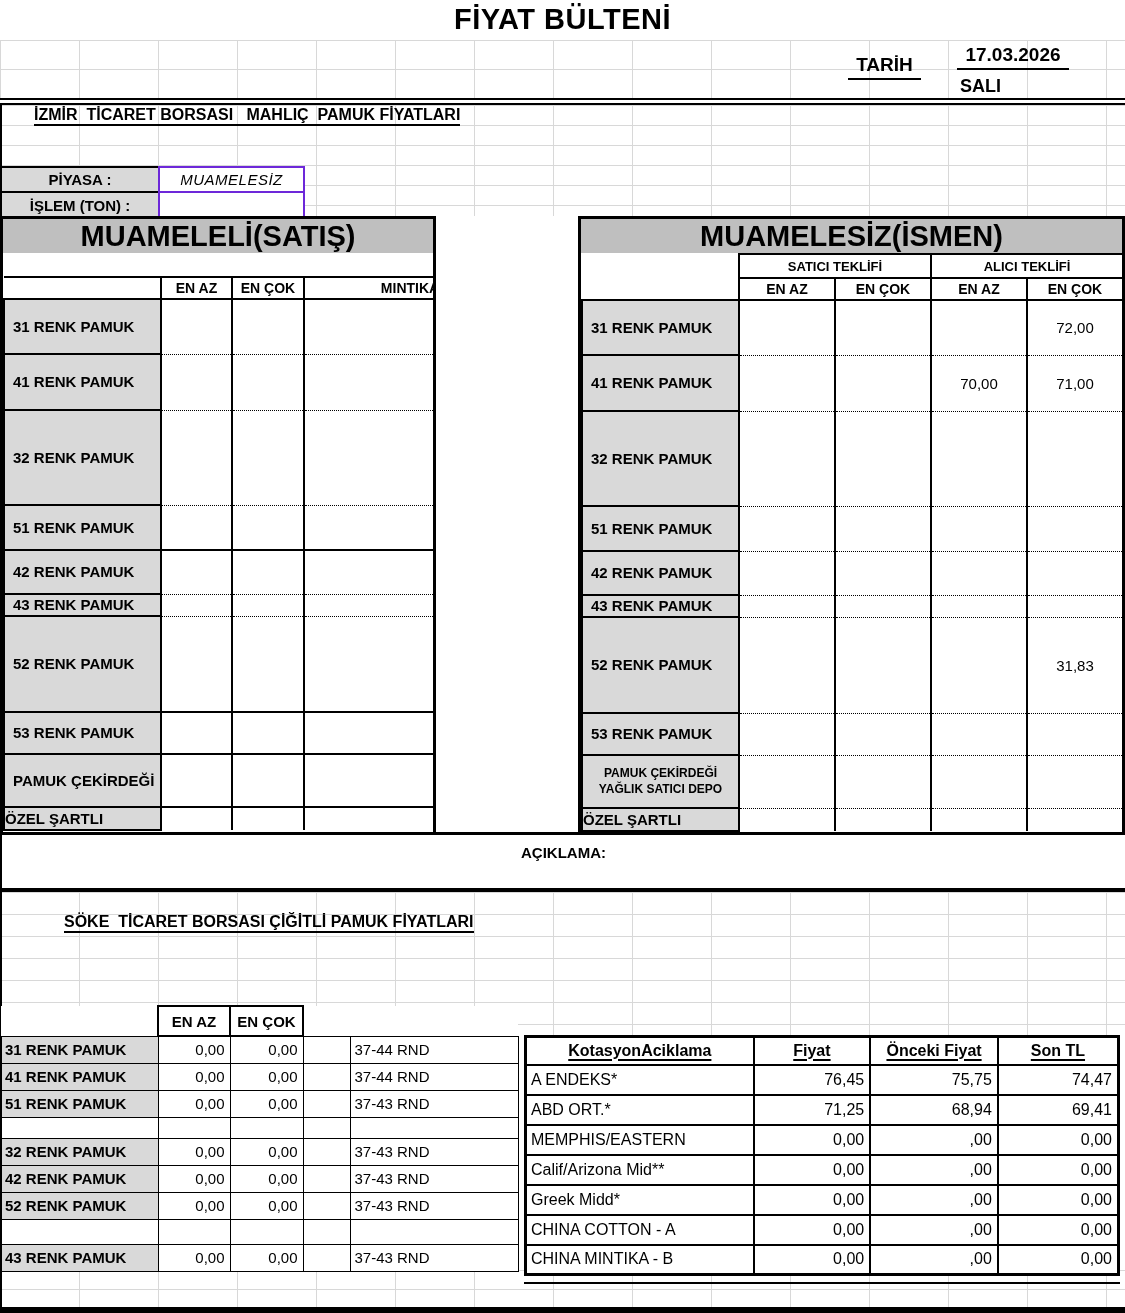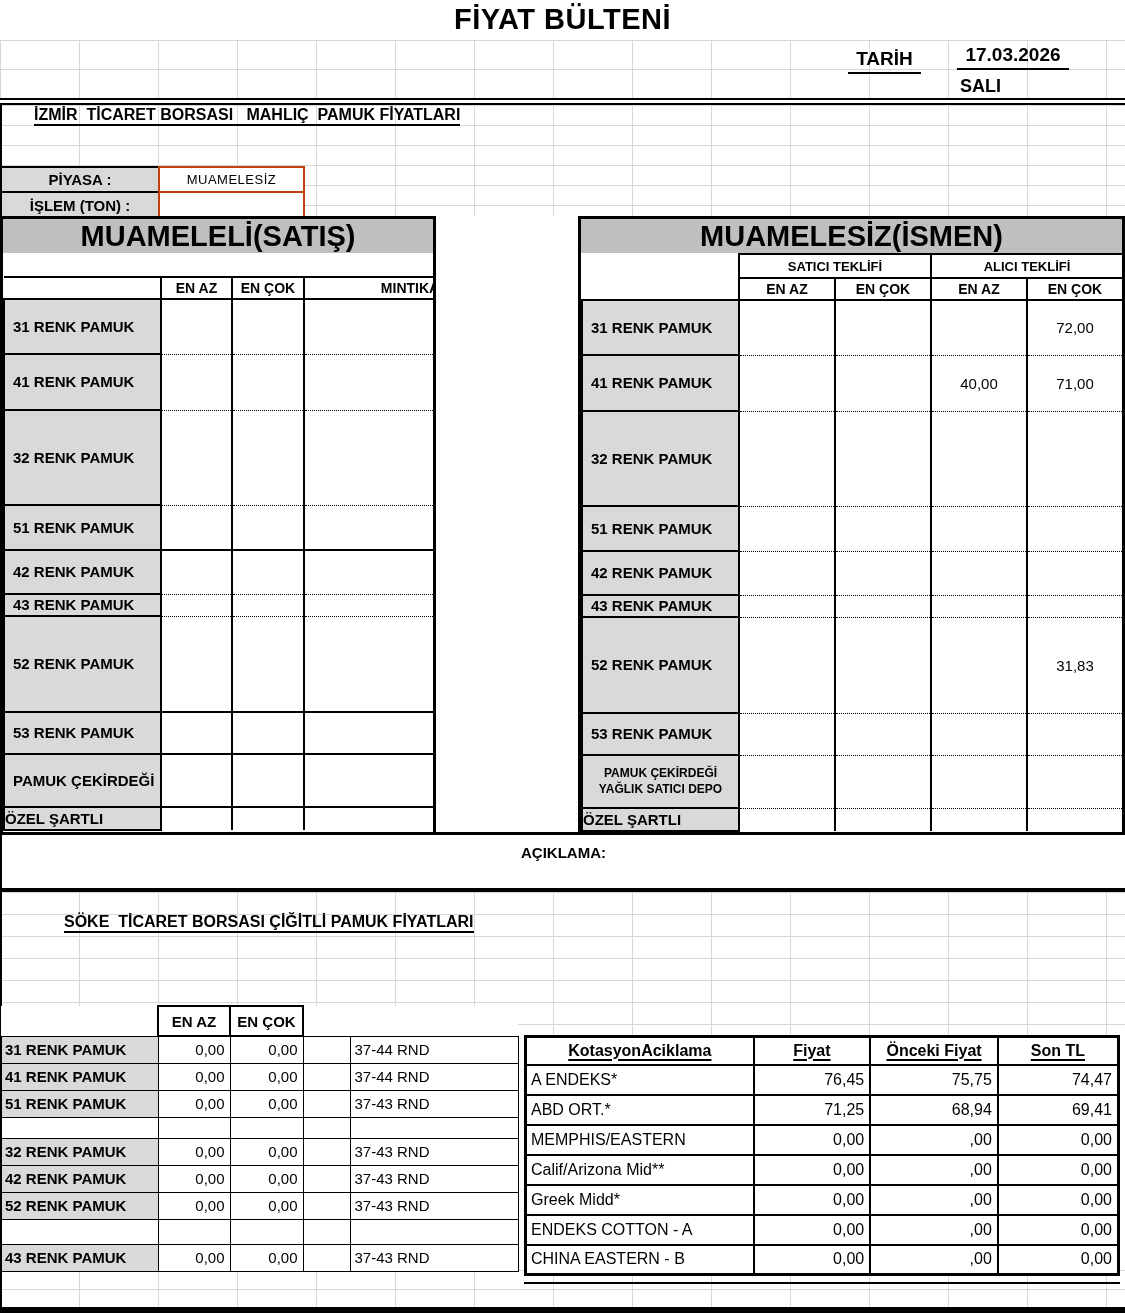--- a/index.html
+++ b/index.html
@@ -10,31 +10,31 @@
   .abs{position:absolute;box-sizing:border-box;}
   .gridbg{
     background-image:
       linear-gradient(to right,#d8d8d8 1px,transparent 1px),
       linear-gradient(to bottom,#d8d8d8 1px,transparent 1px);
   }
   
   #page-title{top:3px;left:0;width:1125px;text-align:center;font-size:29px;font-weight:bold;letter-spacing:.5px;}
   .ucell{display:flex;align-items:center;justify-content:center;font-weight:bold;font-size:19px;}
   .ucell span{border-bottom:2px solid #000;padding:0 8px 2px 8px;white-space:pre;}
-  #tarih-label{left:836px;top:46px;width:97px;height:29px;}
+  #tarih-label{left:836px;top:52px;width:97px;height:29px;}
   #tarih-value{left:933px;top:42px;width:160px;height:29px;}
   #day-value{left:933px;top:73px;width:95px;height:26px;display:flex;align-items:center;justify-content:center;font-weight:bold;font-size:18px;}
   #dbl-line{left:0;top:98px;width:1125px;height:7px;border-top:2px solid #000;border-bottom:2px solid #000;}
   .heading{font-size:16px;font-weight:bold;}
   .heading span{border-bottom:2px solid #000;padding-bottom:1px;white-space:pre;}
   #izmir-heading{left:34px;top:106px;}
   #soke-heading{left:64px;top:913px;}
   
   .gcell{background:#d9d9d9;border:2px solid #000;display:flex;align-items:center;justify-content:center;font-weight:bold;font-size:15px;}
-  .wcell{background:#fff;border:2px solid #c2410c;display:flex;align-items:center;justify-content:center;font-size:13px;letter-spacing:.5px;}
+  .wcell{background:#fff;border:2px solid #6d28d9;display:flex;align-items:center;justify-content:center;font-size:15px;letter-spacing:.5px;font-style:italic;}
   #piyasa-label{left:0;top:166px;width:160px;height:27px;}
   #piyasa-value{left:158px;top:166px;width:147px;height:27px;}
   #islem-label{left:0;top:191px;width:160px;height:28px;}
   #islem-value{left:158px;top:191px;width:147px;height:28px;}
   
   .assembly{border:3px solid #000;overflow:hidden;background:#fff;}
   #muameleli-assembly{left:0;top:216px;width:436px;height:619px;}
   #muamelesiz-assembly{left:578px;top:216px;width:547px;height:619px;}
   .band{height:34px;background:#bfbfbf;display:flex;align-items:center;justify-content:center;font-size:29px;font-weight:bold;white-space:pre;}
   table.band-table{border-collapse:collapse;table-layout:fixed;width:100%;}
@@ -251,21 +251,21 @@
           <td class="c"></td>
           <td class="c"></td>
           <td class="c"></td>
           <td class="c">72,00</td>
         </tr>
 
         <tr>
           <th class="lbl">41 RENK PAMUK</th>
           <td class="c"></td>
           <td class="c"></td>
-          <td class="c">40,00</td>
+          <td class="c">70,00</td>
           <td class="c">71,00</td>
         </tr>
 
         <tr>
           <th class="lbl">32 RENK PAMUK</th>
           <td class="c"></td>
           <td class="c"></td>
           <td class="c"></td>
           <td class="c"></td>
         </tr>
@@ -479,28 +479,28 @@
         </tr>
 
         <tr>
           <td class="name">Greek Midd*</td>
           <td class="num">0,00</td>
           <td class="num">,00</td>
           <td class="num">0,00</td>
         </tr>
 
         <tr>
-          <td class="name">ENDEKS COTTON - A</td>
+          <td class="name">CHINA COTTON - A</td>
           <td class="num">0,00</td>
           <td class="num">,00</td>
           <td class="num">0,00</td>
         </tr>
 
         <tr>
-          <td class="name">CHINA EASTERN - B</td>
+          <td class="name">CHINA MINTIKA - B</td>
           <td class="num">0,00</td>
           <td class="num">,00</td>
           <td class="num">0,00</td>
         </tr>
       </tbody>
   </table>
 </div>
 <div class="abs" id="kot-extra-line"></div>
 
 <div class="abs" id="bottom-bar"></div>

